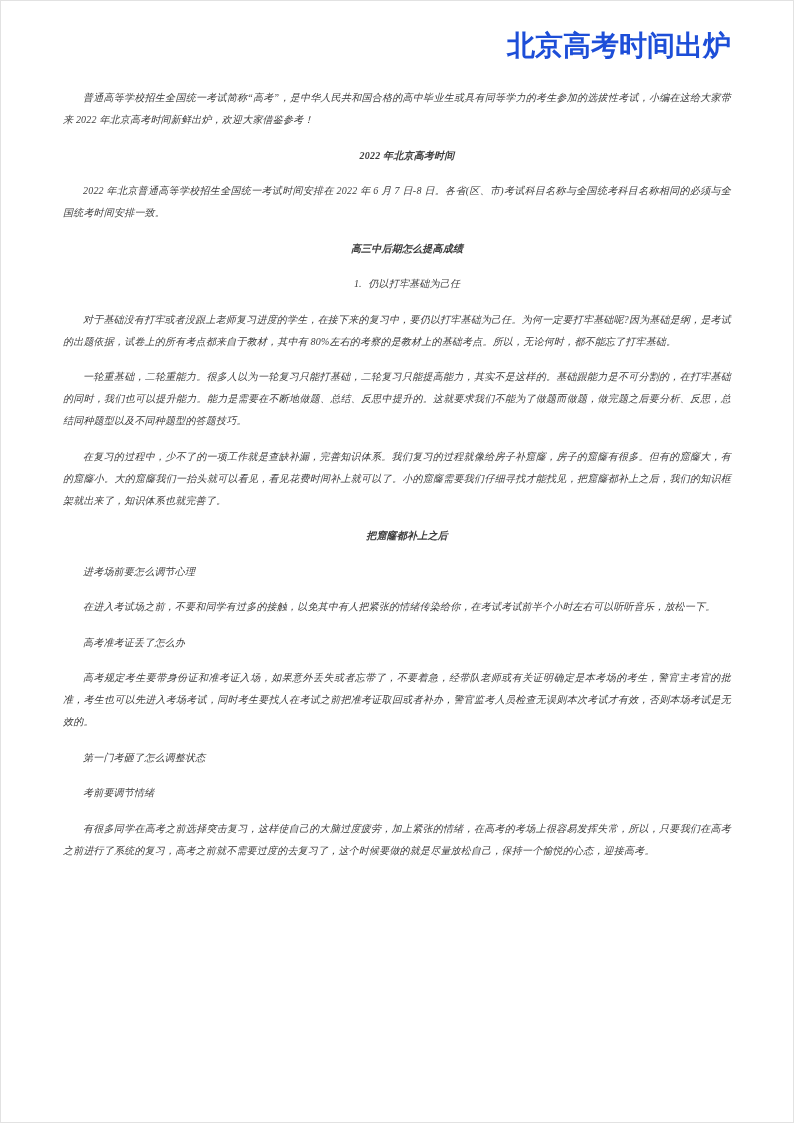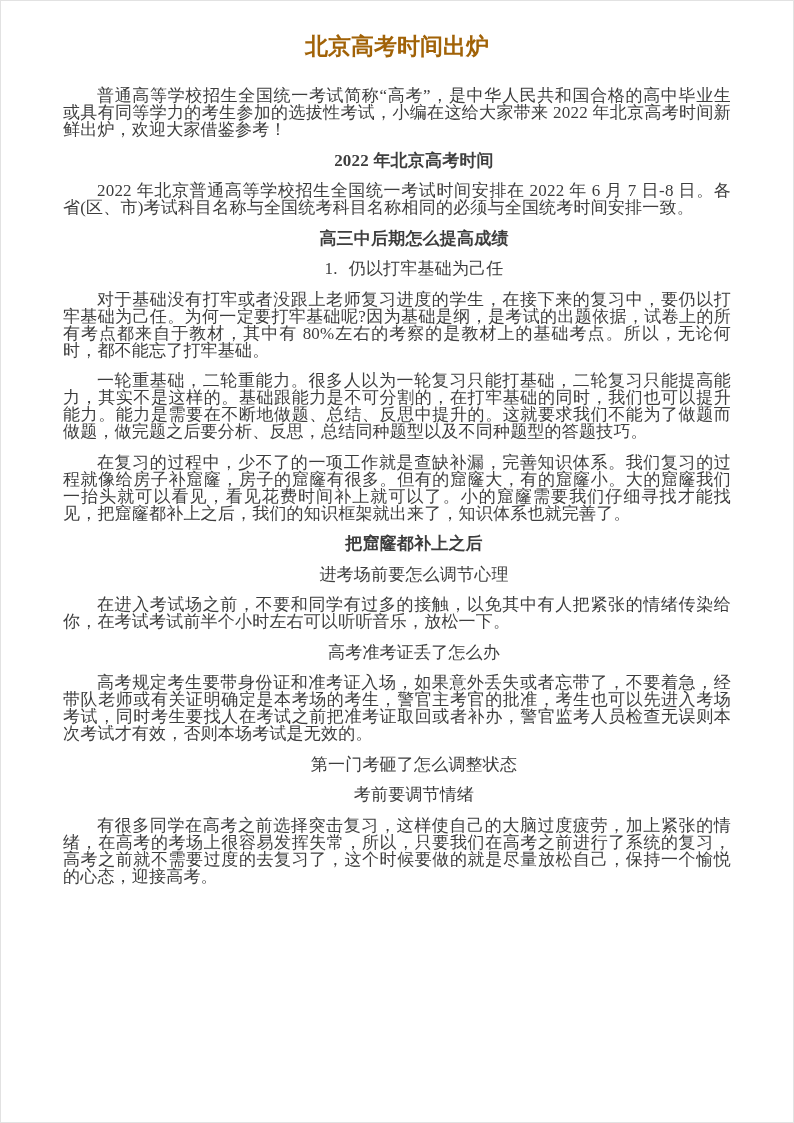--- a/index.html
+++ b/index.html
@@ -14,45 +14,46 @@
     box-sizing: border-box;
     background: #ffffff;
     border: 1px solid #e2e2e2;
     padding: 26px 62px 0 62px;
     overflow: hidden;
     font-family: "Liberation Serif", "DejaVu Serif", serif;
     color: #3d3d3d;
   }
   .doc-title {
     margin: 4px 0 26px 0;
-    text-align: center;
-    font-size: 23px;
+    text-align: right;
+    font-size: 28px;
     line-height: 30px;
     font-weight: 700;
-    color: #a16207;
+    color: #1d4ed8;
     font-family: "Liberation Sans", "DejaVu Sans", sans-serif;
   }
   .block {
-    font-size: 17px;
-    line-height: 17px;
+    font-size: 10px;
+    line-height: 22px;
     margin: 0 0 13.5px 0;
     letter-spacing: 0.2px;
+    font-style: italic;
   }
   .para {
     text-align: justify;
     text-indent: 2em;
   }
   .heading {
     font-weight: 700;
     padding-left: 2em;
     text-align: center;
   }
   .sub {
     padding-left: 2em;
-    text-align: center;
+    text-align: left;
   }
   .li {
     padding-left: 2em;
     text-align: center;
   }
   .li .num {
     display: inline-block;
     margin-right: 0.65em;
   }
 </style>

